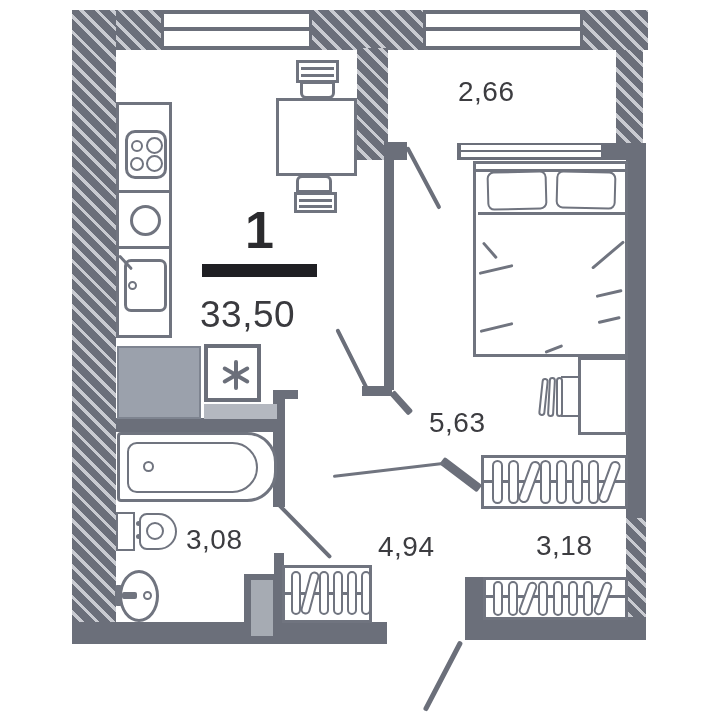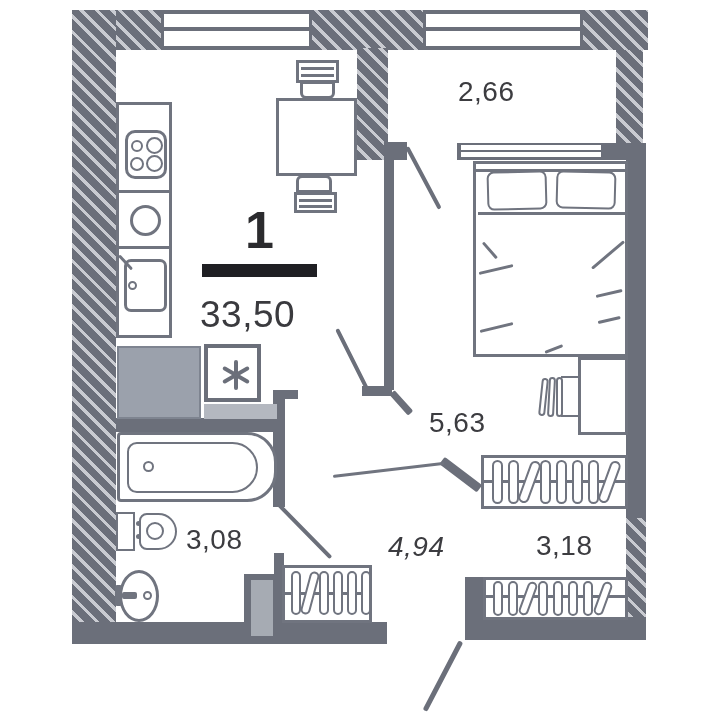--- a/index.html
+++ b/index.html
@@ -158,20 +158,20 @@
   <div class="hg" style="left:291px;top:571px;width:10px;height:44px;"></div>
   <div class="hg" style="left:305px;top:571px;width:10px;height:44px;transform:rotate(15deg);"></div>
   <div class="hg" style="left:319px;top:571px;width:10px;height:44px;"></div>
   <div class="hg" style="left:333px;top:571px;width:10px;height:44px;"></div>
   <div class="hg" style="left:347px;top:571px;width:10px;height:44px;"></div>
   <div class="hg" style="left:361px;top:571px;width:10px;height:44px;"></div>
 
   <div class="lbl" style="left:458px;top:76px;">2,66</div>
   <div class="lbl" style="left:429px;top:407px;">5,63</div>
   <div class="lbl" style="left:186px;top:524px;">3,08</div>
-  <div class="lbl" style="left:388px;top:531px;font-style:italic;">4,94</div>
+  <div class="lbl" style="left:378px;top:531px;">4,94</div>
   <div class="lbl" style="left:536px;top:530px;">3,18</div>
 
   <div class="lbl" style="left:202px;top:200px;width:115px;text-align:center;font-size:52px;font-weight:bold;color:#2b2b2e;letter-spacing:0;">1</div>
   <div style="position:absolute;left:202px;top:264px;width:115px;height:13px;background:#1f1f23;"></div>
   <div class="lbl" style="left:200px;top:282px;font-size:37px;color:#3a3a3e;margin-top:12px;">33,50</div>
 
 </div>
 
 </body></html>

